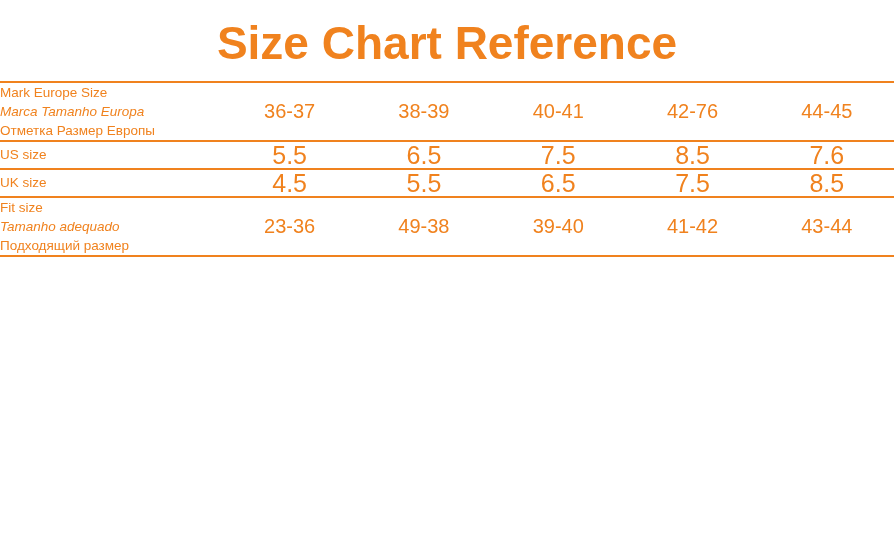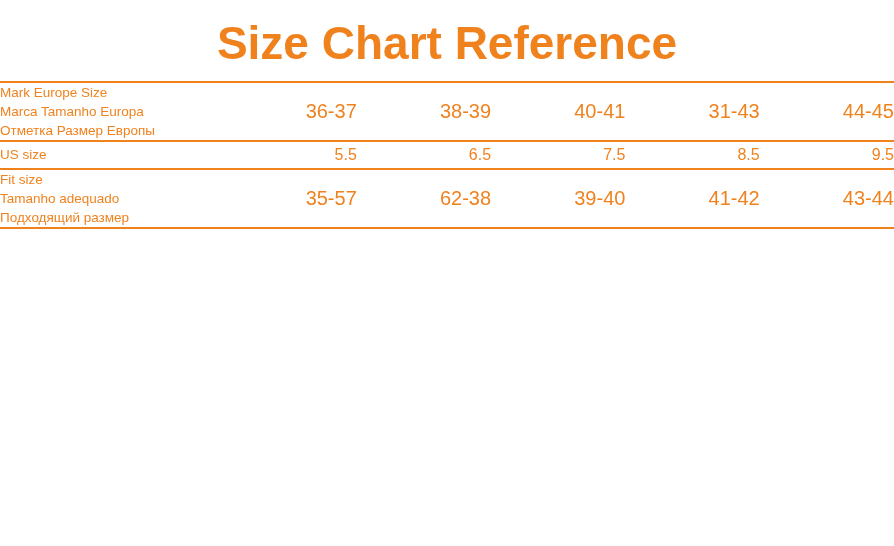--- a/index.html
+++ b/index.html
@@ -51,70 +51,81 @@
     padding-top: 4px;
     padding-bottom: 4px;
     text-align: left;
   }
   .label-line {
     font-size: 13.5px;
     line-height: 19px;
     white-space: nowrap;
   }
   .label-line.ital {
+    font-style: italic;
   }
   td.value-cell {
-    text-align: right;
+    text-align: center;
     font-size: 20px;
     line-height: 26px;
     width: 134px;
     white-space: nowrap;
   }
   .rowtype-3 td.value-cell { font-size: 20px; }
-  .rowtype-1 td.value-cell { font-size: 16px; }
+  .rowtype-1 td.value-cell { font-size: 25px; }
 </style>
 </head>
 <body>
 
 <div class="page">
 
   <div class="title">Size Chart Reference</div>
 
   <table class="size-chart">
     <tbody>
         <tr class="rowtype-3">
           <td class="label-cell">
             <div class="label-line">Mark Europe Size</div>
             <div class="label-line ital">Marca Tamanho Europa</div>
             <div class="label-line">Отметка Размер Европы</div>
           </td>
           <td class="value-cell">36-37</td>
           <td class="value-cell">38-39</td>
           <td class="value-cell">40-41</td>
-          <td class="value-cell">31-43</td>
+          <td class="value-cell">42-76</td>
           <td class="value-cell">44-45</td>
         </tr>
         <tr class="rowtype-1">
           <td class="label-cell">
             <div class="label-line">US size</div>
           </td>
           <td class="value-cell">5.5</td>
           <td class="value-cell">6.5</td>
           <td class="value-cell">7.5</td>
           <td class="value-cell">8.5</td>
-          <td class="value-cell">9.5</td>
+          <td class="value-cell">7.6</td>
+        </tr>
+        <tr class="rowtype-1">
+          <td class="label-cell">
+            <div class="label-line">UK size</div>
+          </td>
+          <td class="value-cell">4.5</td>
+          <td class="value-cell">5.5</td>
+          <td class="value-cell">6.5</td>
+          <td class="value-cell">7.5</td>
+          <td class="value-cell">8.5</td>
         </tr>
         <tr class="rowtype-3">
           <td class="label-cell">
             <div class="label-line">Fit size</div>
             <div class="label-line ital">Tamanho adequado</div>
             <div class="label-line">Подходящий размер</div>
           </td>
-          <td class="value-cell">35-57</td>
-          <td class="value-cell">62-38</td>
+          <td class="value-cell">23-36</td>
+          <td class="value-cell">49-38</td>
           <td class="value-cell">39-40</td>
           <td class="value-cell">41-42</td>
           <td class="value-cell">43-44</td>
         </tr>
       </tbody>
   </table>
 
 </div>
 
 </body></html>

